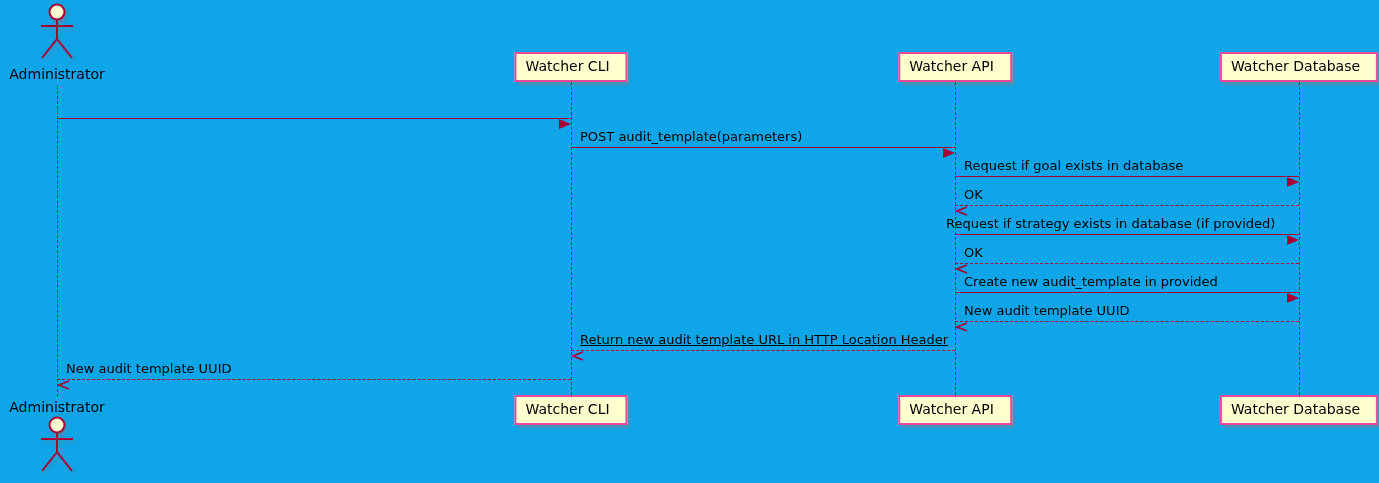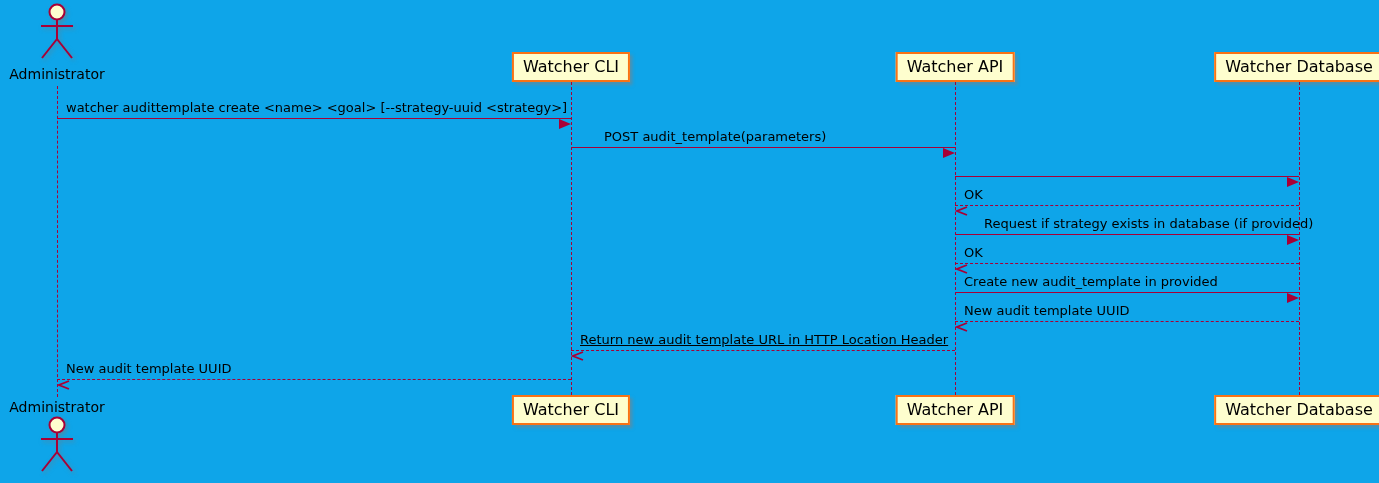--- a/index.html
+++ b/index.html
@@ -12,23 +12,23 @@
     position: relative;
     width: 1379px;
     height: 483px;
     background: #0ea5e9;
     overflow: hidden;
   }
   .pbox {
     position: absolute;
     transform: translateX(-50%);
     background: #FEFECE;
-    border: 2px solid #f97316;
-    padding: 4px 9px 5px 9px;
-    font-size: 16px;
+    border: 2px solid #ec4899;
+    padding: 4px 16px 5px 9px;
+    font-size: 14px;
     color: #000000;
     white-space: nowrap;
     box-shadow: 3px 3px 3px rgba(130,130,130,0.55);
     box-sizing: border-box;
     height: 30px;
     line-height: 17px;
   }
   .lifeline {
     position: absolute;
     width: 0;
@@ -89,40 +89,40 @@
       </svg></div>
     <div class="pbox" style="left: 571px; top: 52px;">Watcher CLI</div>
     <div class="lifeline" style="left: 571px; top: 82px; height: 313px;"></div>
     <div class="pbox" style="left: 571px; top: 395px;">Watcher CLI</div>
     <div class="pbox" style="left: 955px; top: 52px;">Watcher API</div>
     <div class="lifeline" style="left: 955px; top: 82px; height: 313px;"></div>
     <div class="pbox" style="left: 955px; top: 395px;">Watcher API</div>
     <div class="pbox" style="left: 1299px; top: 52px;">Watcher Database</div>
     <div class="lifeline" style="left: 1299px; top: 82px; height: 313px;"></div>
     <div class="pbox" style="left: 1299px; top: 395px;">Watcher Database</div>
-    <div class="msg-label" style="left: 66px; top: 100px;">watcher audittemplate create &lt;name&gt; &lt;goal&gt; [--strategy-uuid &lt;strategy&gt;]</div>
     <div class="msg-line solid" style="left: 57px; top: 118px; width: 514px;"></div>
     <div class="msg-head" style="left: 558px; top: 114px;"><svg width="14" height="10" viewBox="0 0 14 10">
         <polygon points="1,0 13,5 1,10" fill="#A80036"></polygon>
       </svg></div>
-    <div class="msg-label" style="left: 580px; top: 129px; margin-left: 24px;">POST audit_template(parameters)</div>
+    <div class="msg-label" style="left: 580px; top: 129px;">POST audit_template(parameters)</div>
     <div class="msg-line solid" style="left: 571px; top: 147px; width: 384px;"></div>
     <div class="msg-head" style="left: 942px; top: 143px;"><svg width="14" height="10" viewBox="0 0 14 10">
         <polygon points="1,0 13,5 1,10" fill="#A80036"></polygon>
       </svg></div>
+    <div class="msg-label" style="left: 964px; top: 158px;">Request if goal exists in database</div>
     <div class="msg-line solid" style="left: 955px; top: 176px; width: 344px;"></div>
     <div class="msg-head" style="left: 1286px; top: 172px;"><svg width="14" height="10" viewBox="0 0 14 10">
         <polygon points="1,0 13,5 1,10" fill="#A80036"></polygon>
       </svg></div>
     <div class="msg-label" style="left: 964px; top: 187px;">OK</div>
     <div class="msg-line dashed" style="left: 955px; top: 205px; width: 344px;"></div>
     <div class="msg-head" style="left: 955px; top: 201px;"><svg width="14" height="10" viewBox="0 0 14 10">
         <path d="M12,1 L2,5 L12,9" fill="none" stroke="#A80036" stroke-width="1.8"></path>
       </svg></div>
-    <div class="msg-label" style="left: 984px; top: 216px;">Request if strategy exists in database (if provided)</div>
+    <div class="msg-label" style="left: 946px; top: 216px;">Request if strategy exists in database (if provided)</div>
     <div class="msg-line solid" style="left: 955px; top: 234px; width: 344px;"></div>
     <div class="msg-head" style="left: 1286px; top: 230px;"><svg width="14" height="10" viewBox="0 0 14 10">
         <polygon points="1,0 13,5 1,10" fill="#A80036"></polygon>
       </svg></div>
     <div class="msg-label" style="left: 964px; top: 245px;">OK</div>
     <div class="msg-line dashed" style="left: 955px; top: 263px; width: 344px;"></div>
     <div class="msg-head" style="left: 955px; top: 259px;"><svg width="14" height="10" viewBox="0 0 14 10">
         <path d="M12,1 L2,5 L12,9" fill="none" stroke="#A80036" stroke-width="1.8"></path>
       </svg></div>
     <div class="msg-label" style="left: 964px; top: 274px;">Create new audit_template in provided</div>

